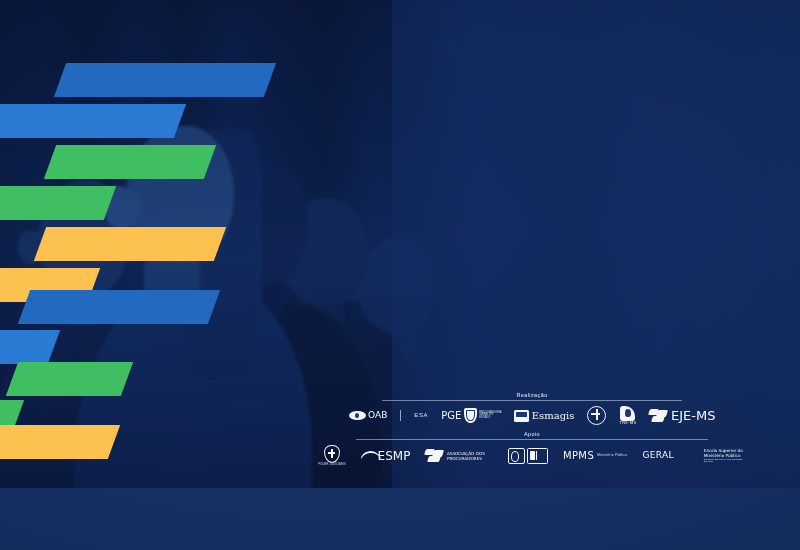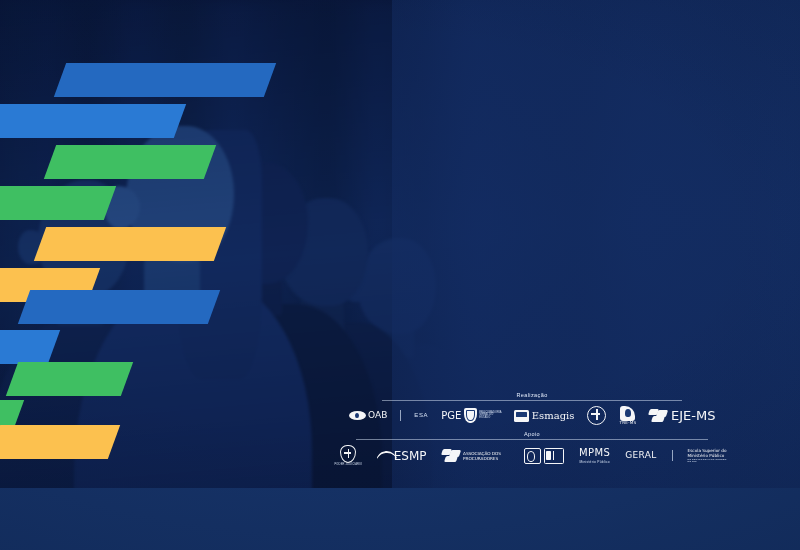--- a/index.html
+++ b/index.html
@@ -572,21 +572,21 @@
         </div>
 
         <div class="logo">
           <span class="g-badge"></span>
           <span class="g-doc">
               <i></i>
               <u></u>
             </span>
         </div>
 
-        <div class="logo" style="flex-direction:column;gap:3px">
+        <div class="logo" style="flex-direction:row;gap:3px">
           <span class="logo-txt" style="font-size:10px;letter-spacing:0.4px">MPMS</span>
           <span class="logo-sub" style="font-size:3.2px;letter-spacing:0.3px">Ministério Público</span>
         </div>
 
         <div class="logo">
           <span class="logo-txt" style="font-size:9px;letter-spacing:0.3px">GERAL</span>
         </div>
 
         <span class="vdiv"></span>
 

